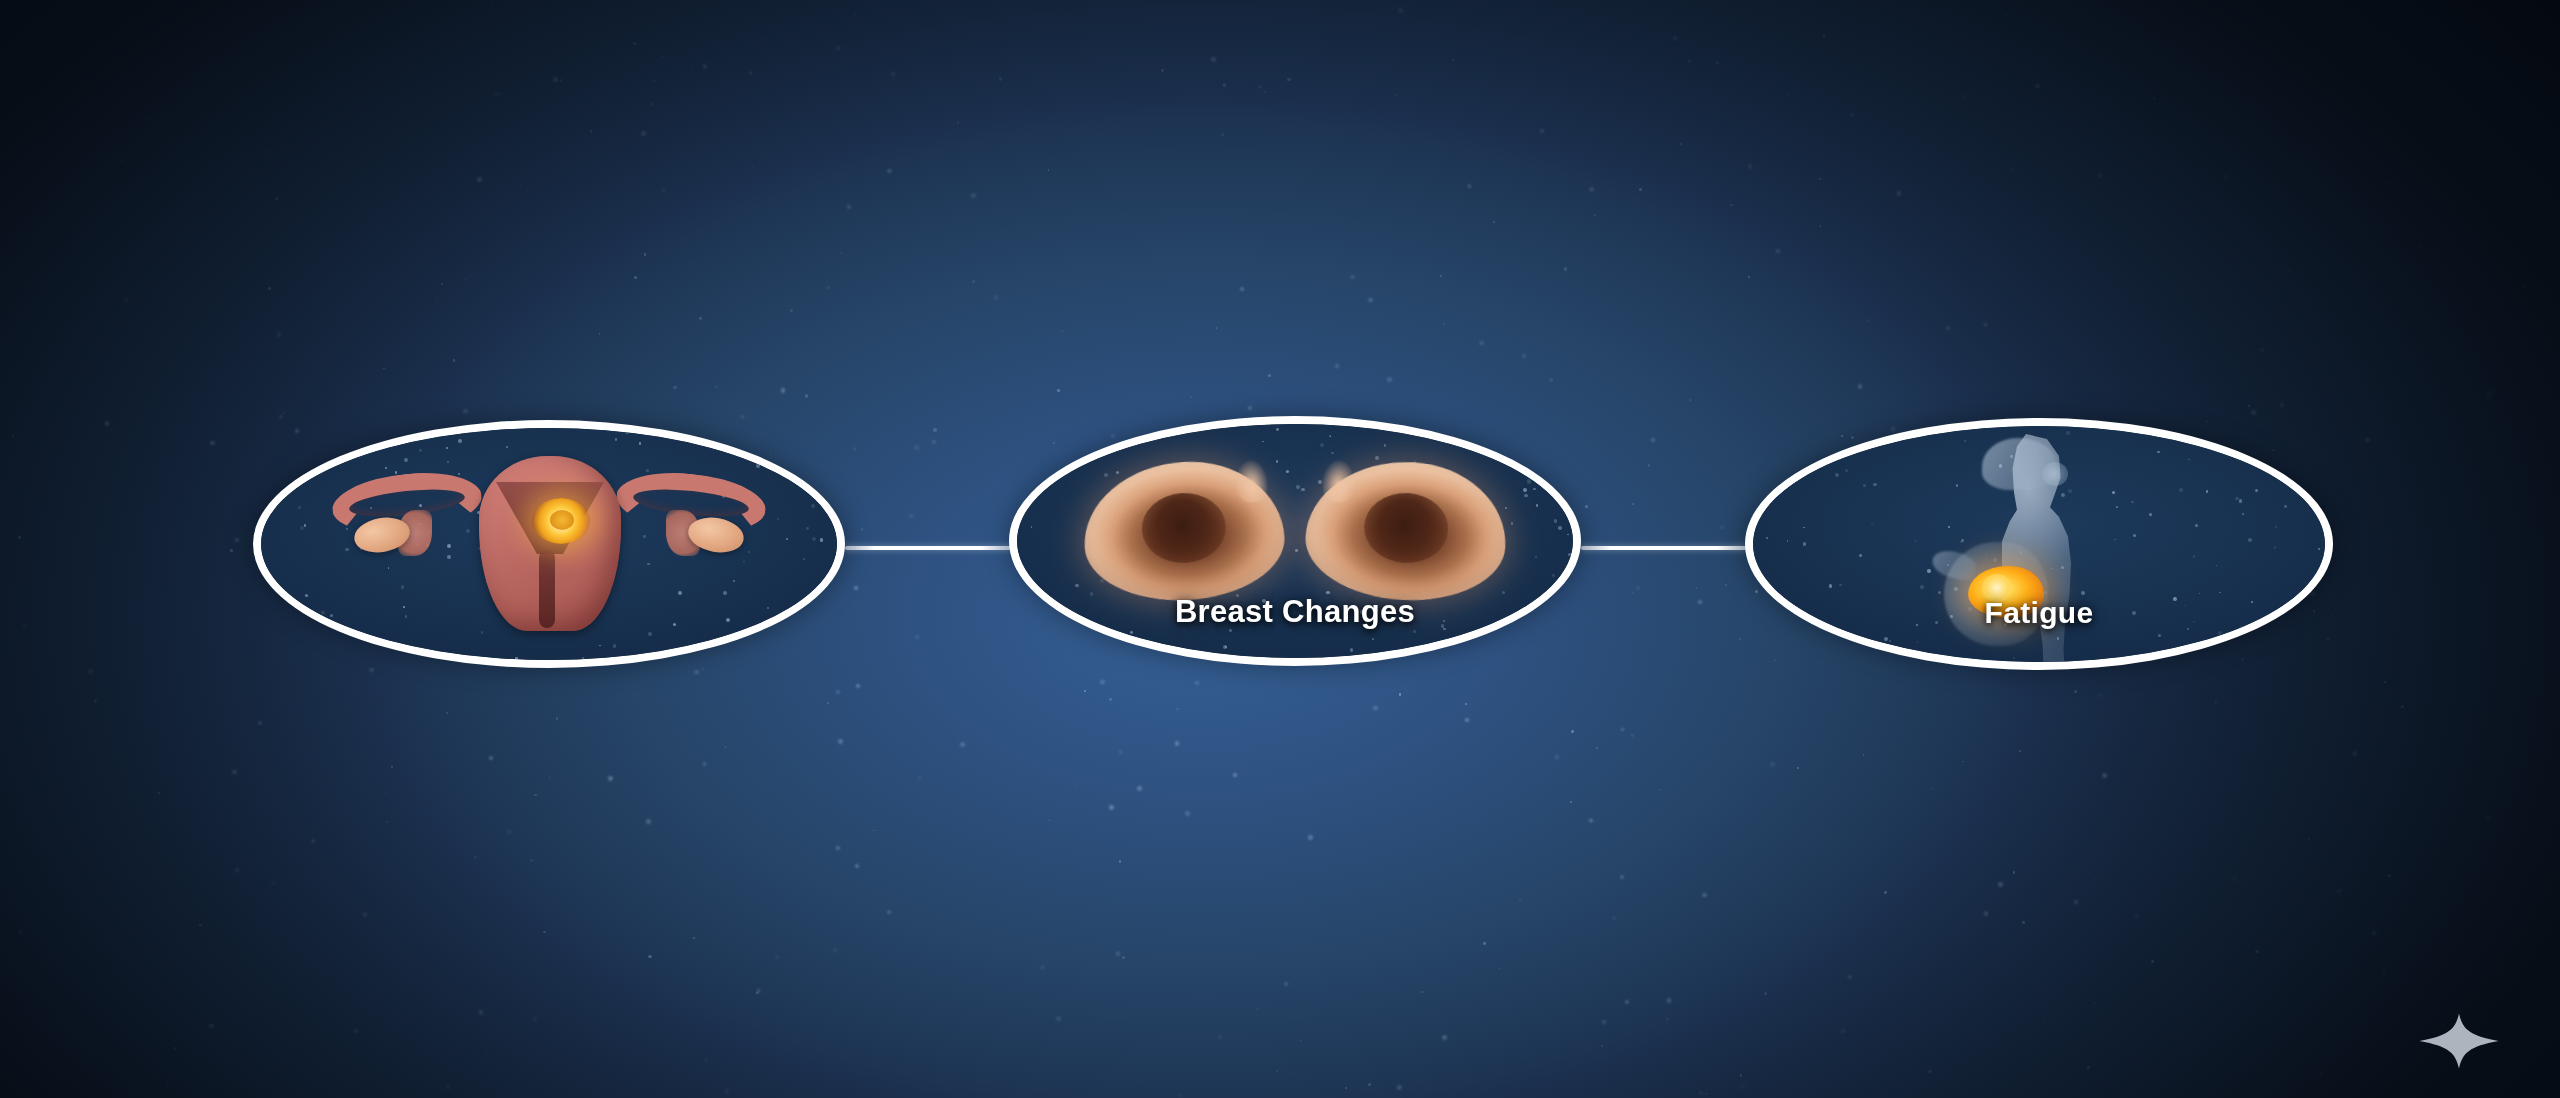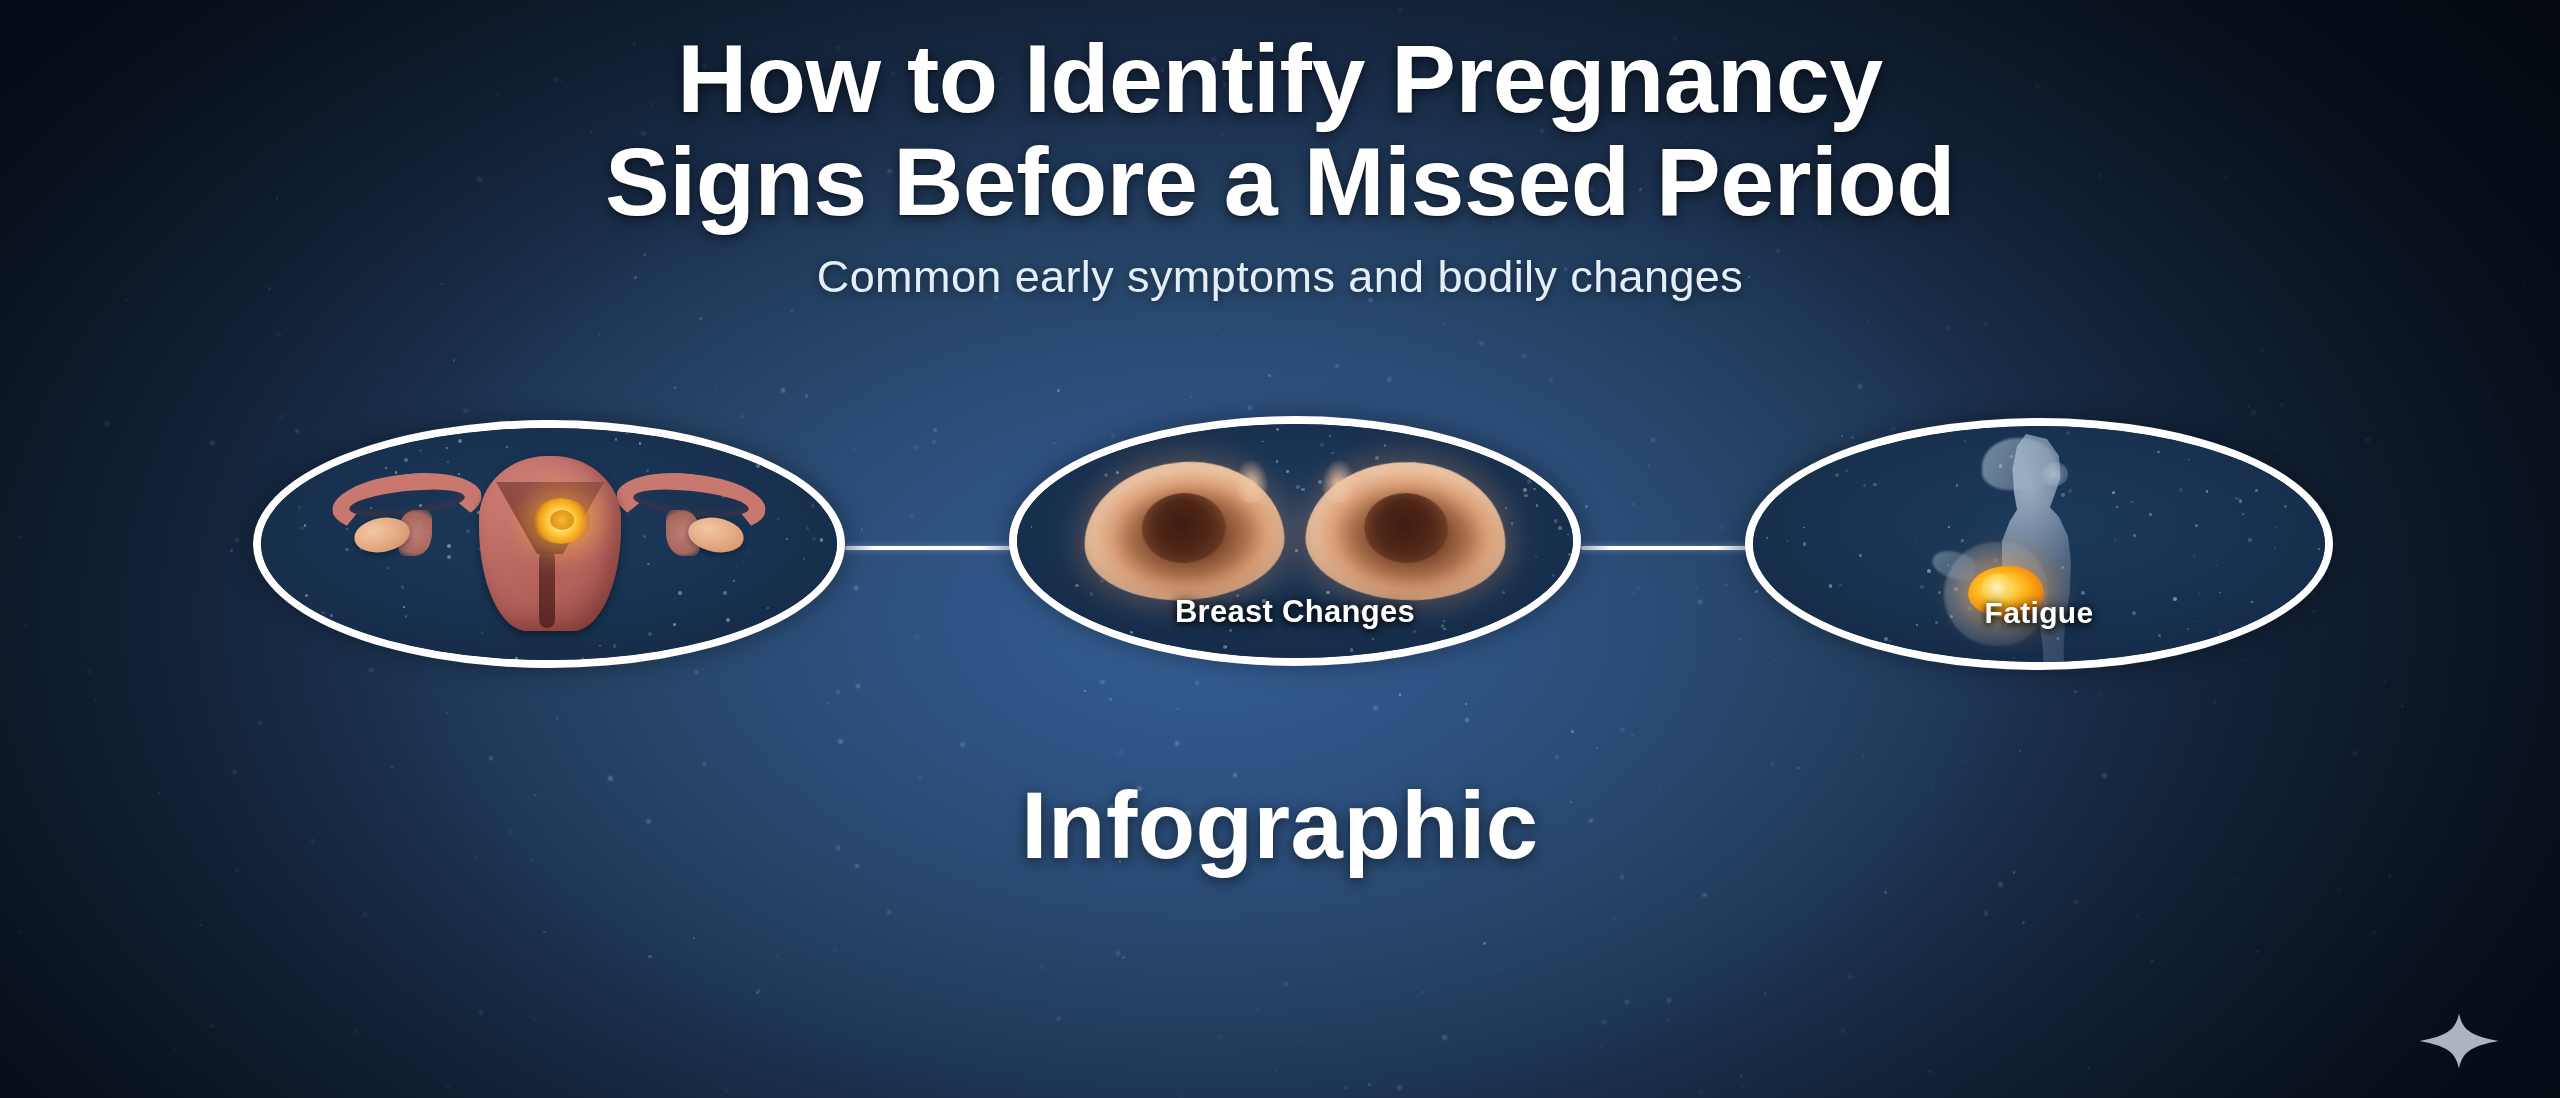--- a/index.html
+++ b/index.html
@@ -727,27 +727,20 @@
       <div class="star" style="left: 478.8px; top: 1010.3px; width: 4.6px; height: 4.6px; opacity: 0.152; filter: blur(1px);"></div>
       <div class="star" style="left: 1056px; top: 1015.5px; width: 5.1px; height: 5.1px; opacity: 0.131; filter: blur(1px);"></div>
       <div class="star" style="left: 1819.3px; top: 178.3px; width: 1.9px; height: 1.9px; opacity: 0.165;"></div>
       <div class="star" style="left: 446px; top: 712.4px; width: 1.8px; height: 1.8px; opacity: 0.155;"></div>
       <div class="star" style="left: 1624.5px; top: 999.9px; width: 4.5px; height: 4.5px; opacity: 0.229; filter: blur(1px);"></div>
       <div class="star" style="left: 1421.4px; top: 990.7px; width: 2.7px; height: 2.7px; opacity: 0.118;"></div>
       <div class="star" style="left: 667.1px; top: 627.3px; width: 4px; height: 4px; opacity: 0.075; filter: blur(1px);"></div>
     </div>
   <div id="bg-vignette"></div>
 
-  <div id="header">
-    <h1 id="title">
-      <span class="title-line">How to Identify Pregnancy</span>
-      <span class="title-line">Signs Before a Missed Period</span>
-    </h1>
-    <div id="subtitle">Common early symptoms and bodily changes</div>
-  </div>
 
   <div id="nodes">
 
     <div class="connector" id="connector-1"></div>
     <div class="connector" id="connector-2"></div>
 
     <div class="node n1">
       <div class="node-inner">
         <div class="node-stars">
             <div class="star" style="left: 72.44%; top: 70.32%; width: 3.9px; height: 3.9px; opacity: 0.478;"></div>
@@ -1125,21 +1118,20 @@
             <div class="breast left"></div>
             <div class="breast right"></div>
           </div>
         </div>
         <div class="node-label">Breast Changes</div>
       </div>
     </div>
 
   </div>
 
-  <div id="footer-word">Infographic</div>
 
   <div id="sparkle-icon">
     <svg viewBox="0 0 100 72" xmlns="http://www.w3.org/2000/svg" aria-hidden="true">
       <path d="M50 4 C54 22 62 30 96 36 C62 42 54 50 50 68 C46 50 38 42 4 36 C38 30 46 22 50 4 Z" fill="#c3ccd6"></path>
     </svg>
   </div>
 
 </div>
 
 </body></html>

